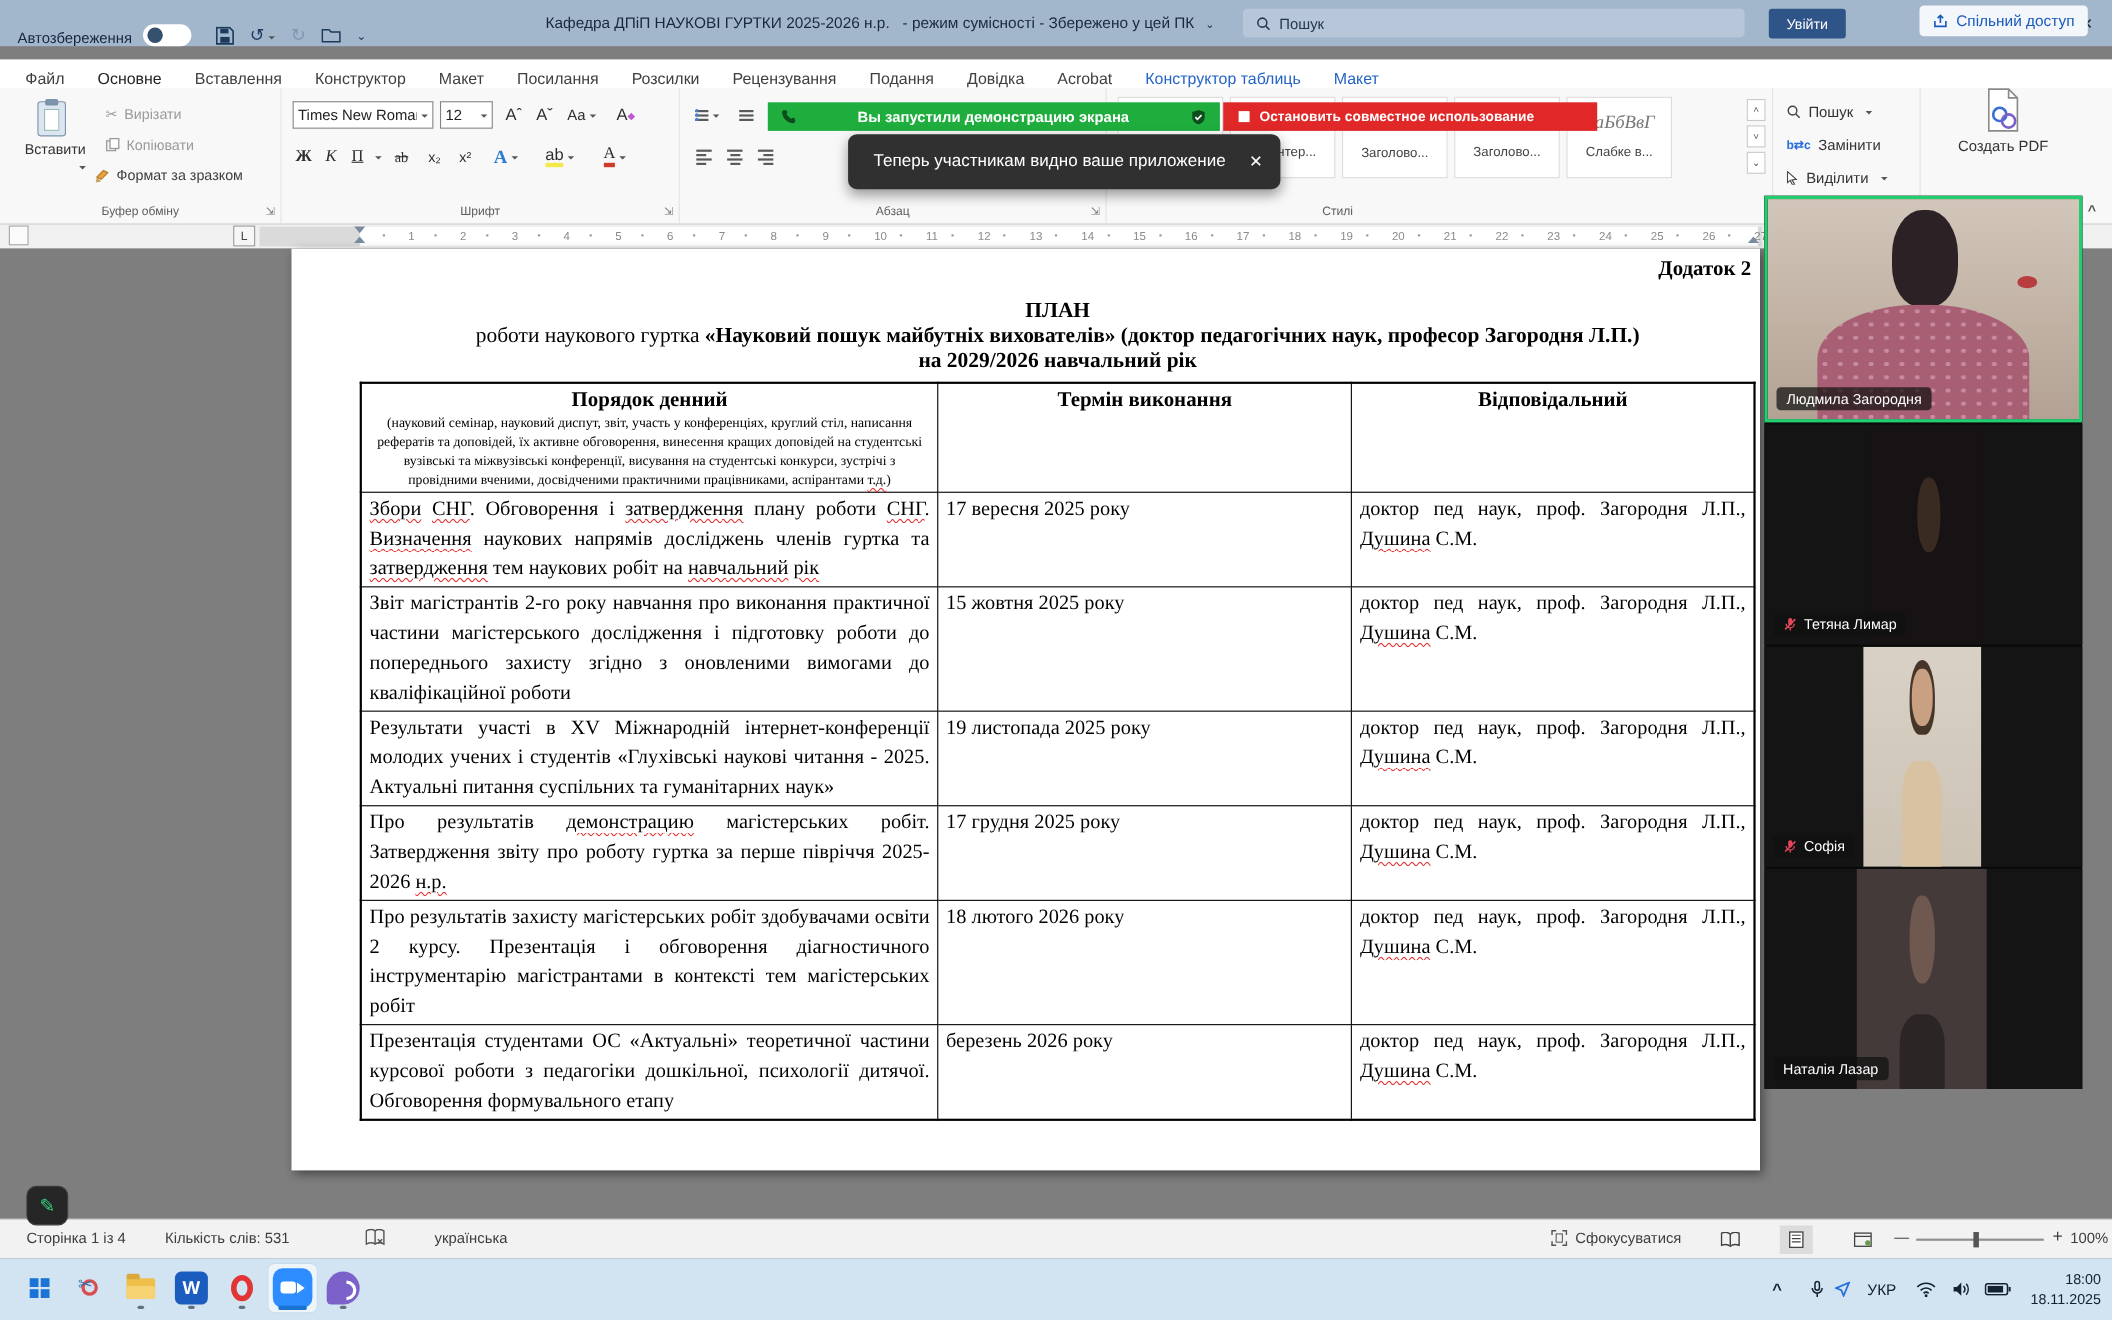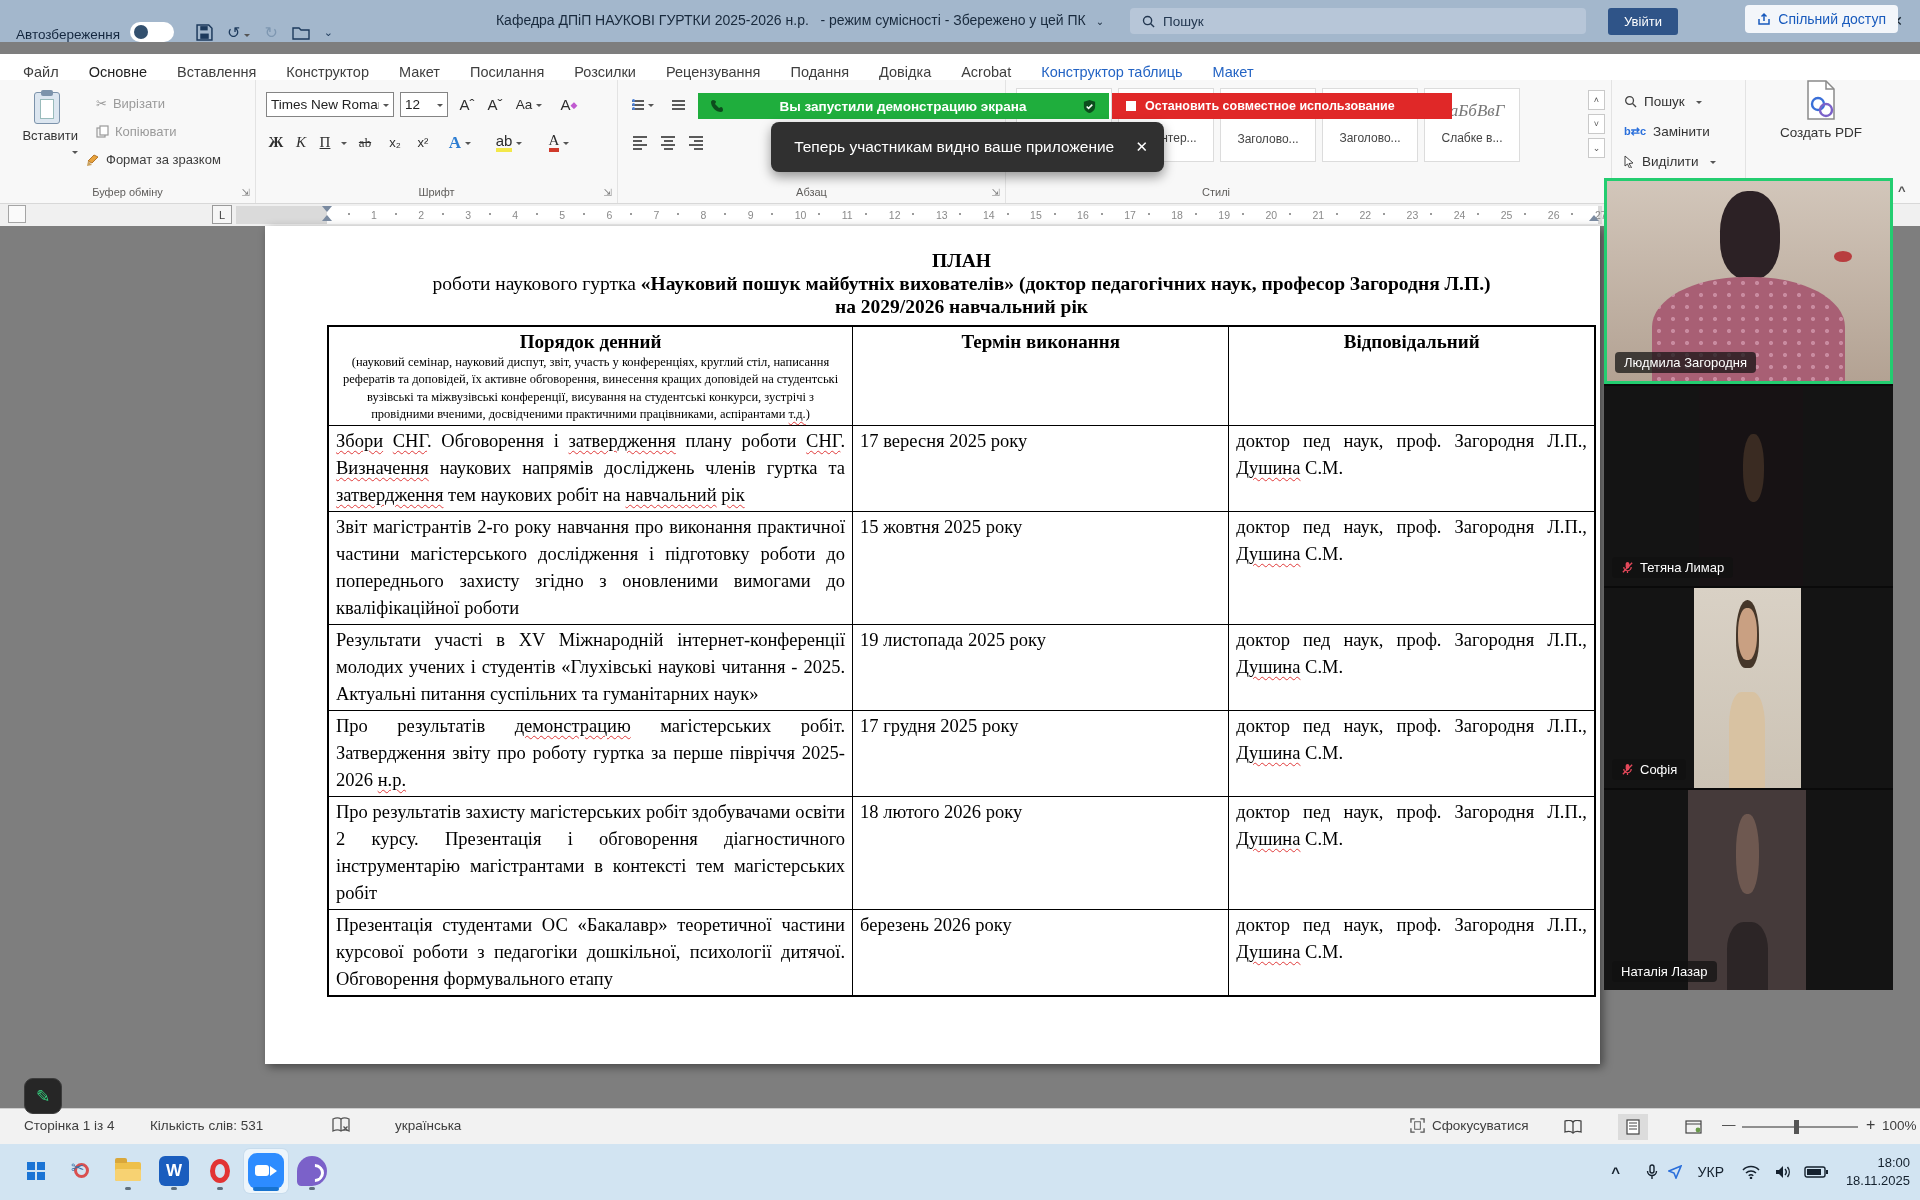--- a/index.html
+++ b/index.html
@@ -469,20 +469,21 @@
     <span class="rband"></span>
     <span class="rwhite"></span>
     <span id="ruler-marks"><span class="rnum" style="left: 371.07px;">1</span><span class="rdot" style="left: 347.57px;"></span><span class="rnum" style="left: 418.14px;">2</span><span class="rdot" style="left: 394.64px;"></span><span class="rnum" style="left: 465.21px;">3</span><span class="rdot" style="left: 441.71px;"></span><span class="rnum" style="left: 512.28px;">4</span><span class="rdot" style="left: 488.78px;"></span><span class="rnum" style="left: 559.35px;">5</span><span class="rdot" style="left: 535.85px;"></span><span class="rnum" style="left: 606.42px;">6</span><span class="rdot" style="left: 582.92px;"></span><span class="rnum" style="left: 653.49px;">7</span><span class="rdot" style="left: 629.99px;"></span><span class="rnum" style="left: 700.56px;">8</span><span class="rdot" style="left: 677.06px;"></span><span class="rnum" style="left: 747.63px;">9</span><span class="rdot" style="left: 724.13px;"></span><span class="rnum" style="left: 794.7px;">10</span><span class="rdot" style="left: 771.2px;"></span><span class="rnum" style="left: 841.77px;">11</span><span class="rdot" style="left: 818.27px;"></span><span class="rnum" style="left: 888.84px;">12</span><span class="rdot" style="left: 865.34px;"></span><span class="rnum" style="left: 935.91px;">13</span><span class="rdot" style="left: 912.41px;"></span><span class="rnum" style="left: 982.98px;">14</span><span class="rdot" style="left: 959.48px;"></span><span class="rnum" style="left: 1030.05px;">15</span><span class="rdot" style="left: 1006.55px;"></span><span class="rnum" style="left: 1077.12px;">16</span><span class="rdot" style="left: 1053.62px;"></span><span class="rnum" style="left: 1124.19px;">17</span><span class="rdot" style="left: 1100.69px;"></span><span class="rnum" style="left: 1171.26px;">18</span><span class="rdot" style="left: 1147.76px;"></span><span class="rnum" style="left: 1218.33px;">19</span><span class="rdot" style="left: 1194.83px;"></span><span class="rnum" style="left: 1265.4px;">20</span><span class="rdot" style="left: 1241.9px;"></span><span class="rnum" style="left: 1312.47px;">21</span><span class="rdot" style="left: 1288.97px;"></span><span class="rnum" style="left: 1359.54px;">22</span><span class="rdot" style="left: 1336.04px;"></span><span class="rnum" style="left: 1406.61px;">23</span><span class="rdot" style="left: 1383.11px;"></span><span class="rnum" style="left: 1453.68px;">24</span><span class="rdot" style="left: 1430.18px;"></span><span class="rnum" style="left: 1500.75px;">25</span><span class="rdot" style="left: 1477.25px;"></span><span class="rnum" style="left: 1547.82px;">26</span><span class="rdot" style="left: 1524.32px;"></span><span class="rnum" style="left: 1594.89px;">27</span><span class="rdot" style="left: 1571.39px;"></span></span>
     <span class="ind fl"></span>
     <span class="ind h"></span>
     <span class="ind r"></span>
   </div>
 
   <div class="docarea">
     <div class="page">
+      <div class="annex">Додаток 2</div>
       <div class="dtitle">ПЛАН</div>
       <div class="dsub"><span>роботи наукового гуртка </span><b>«Науковий пошук майбутніх вихователів» (доктор педагогічних наук, професор Загородня Л.П.)</b></div>
       <div class="dsub2">на 2029/2026 навчальний рік</div>
       <table class="plan">
         <colgroup>
             <col style="width:41.4%">
             <col style="width:29.7%">
             <col style="width:28.9%">
           </colgroup>
         <thead>
@@ -515,21 +516,21 @@
               <td class="c1">Про результатів <span class="sp">демонстрацию</span> магістерських робіт. Затвердження звіту про роботу гуртка за перше півріччя 2025-2026 <span class="sp">н.р.</span></td>
               <td class="c2">17 грудня 2025 року</td>
               <td class="c3">доктор пед наук, проф. Загородня Л.П., <span class="sp">Душина</span> С.М.</td>
             </tr>
             <tr>
               <td class="c1">Про результатів захисту магістерських робіт здобувачами освіти 2 курсу. Презентація і обговорення діагностичного інструментарію магістрантами в контексті тем магістерських робіт</td>
               <td class="c2">18 лютого 2026 року</td>
               <td class="c3">доктор пед наук, проф. Загородня Л.П., <span class="sp">Душина</span> С.М.</td>
             </tr>
             <tr>
-              <td class="c1">Презентація студентами ОС «Бакалавр» теоретичної частини курсової роботи з педагогіки дошкільної, психології дитячої. Обговорення формувального етапу</td>
+              <td class="c1">Презентація студентами ОС «Актуальні» теоретичної частини курсової роботи з педагогіки дошкільної, психології дитячої. Обговорення формувального етапу</td>
               <td class="c2">березень 2026 року</td>
               <td class="c3">доктор пед наук, проф. Загородня Л.П., <span class="sp">Душина</span> С.М.</td>
             </tr>
           </tbody>
       </table>
     </div>
   </div>
 
   <div class="panel" id="participants-panel">
       <div class="tile room speaking">

